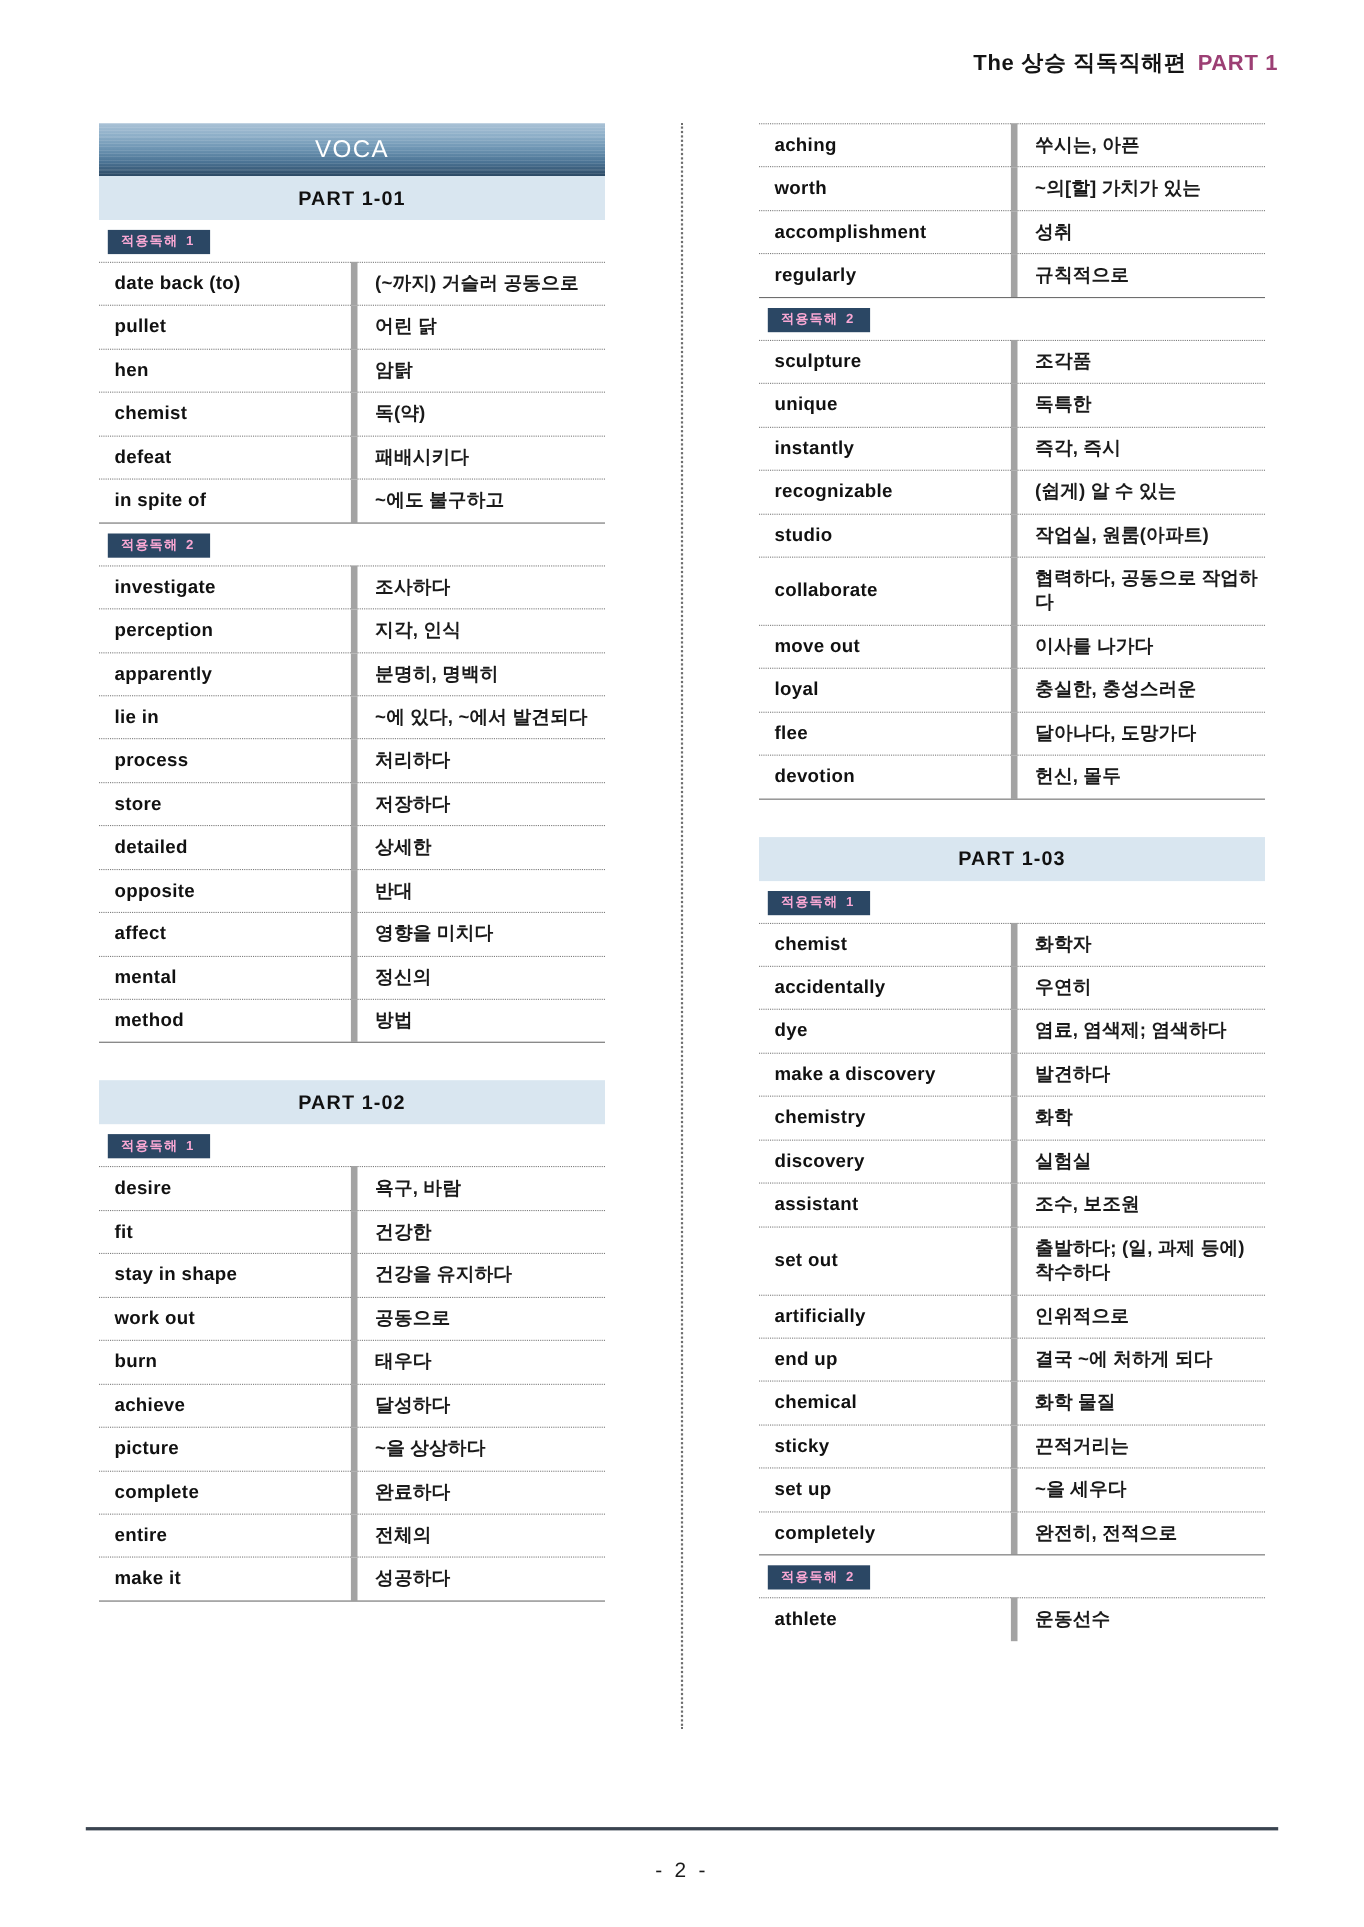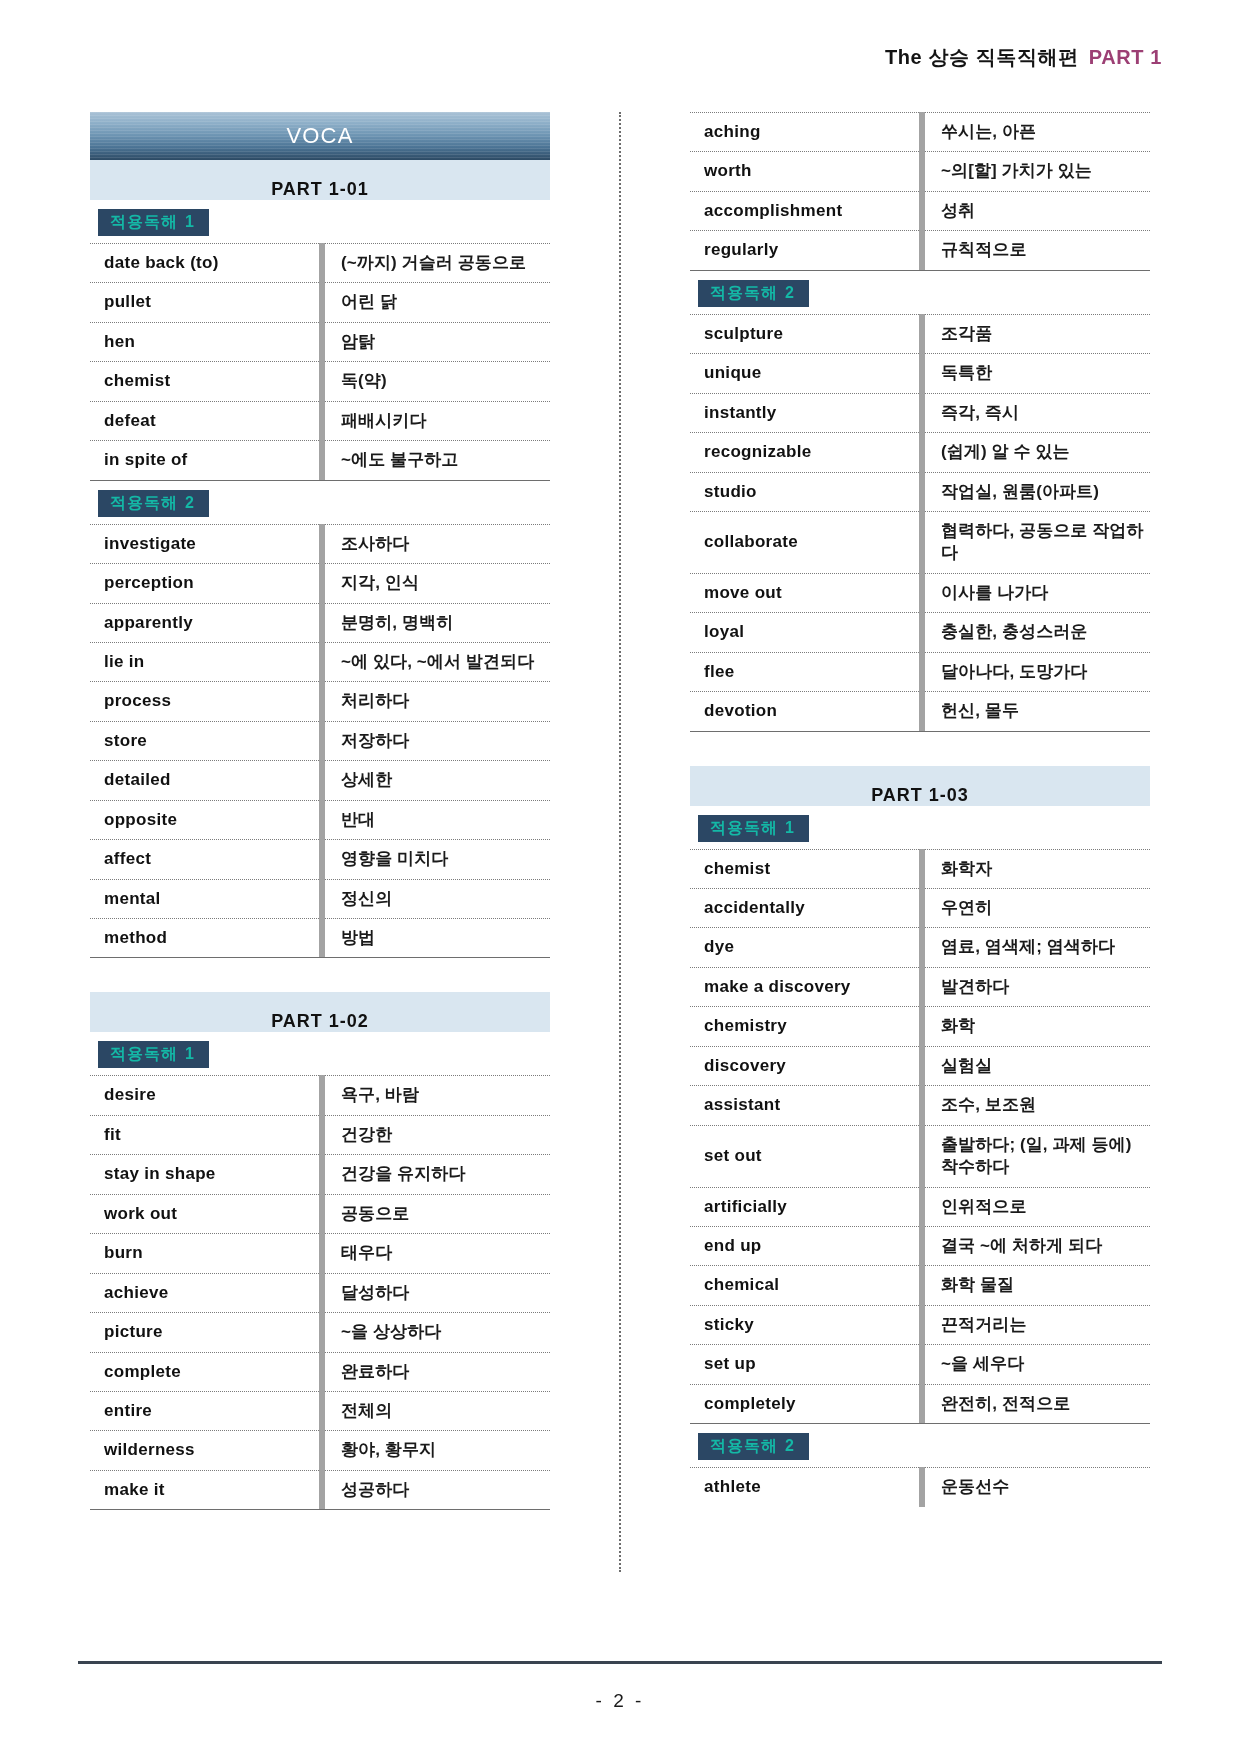--- a/index.html
+++ b/index.html
@@ -86,40 +86,40 @@
     font-size: 22px;
     font-weight: 500;
     letter-spacing: 1.2px;
   }
 
   
   .part-band {
     height: 40px;
     background: #d9e6f0;
     display: flex;
-    align-items: flex-end;
+    align-items: center;
     justify-content: center;
   }
   .part-band span {
     font-size: 18px;
     font-weight: bold;
     color: #111111;
     letter-spacing: 1px;
   }
   .part-band.standalone { margin-top: 34px; }
 
   
   .badge-row {
     padding: 9px 0 7px 8px;
   }
   .badge {
     display: inline-block;
     background: #2b4764;
-    color: #14b8a6;
-    font-size: 16px;
+    color: #f9a8d4;
+    font-size: 12px;
     font-weight: bold;
     padding: 3px 14px 4px 12px;
     letter-spacing: 1px;
     line-height: 1.25;
   }
   .badge .num { margin-left: 7px; }
 
   
   table.vocab {
     width: 100%;
@@ -334,24 +334,20 @@
         </tr>
         <tr class="v-row">
           <td class="en">complete</td>
           <td class="ko">완료하다</td>
         </tr>
         <tr class="v-row">
           <td class="en">entire</td>
           <td class="ko">전체의</td>
         </tr>
         <tr class="v-row">
-          <td class="en">wilderness</td>
-          <td class="ko">황야, 황무지</td>
-        </tr>
-        <tr class="v-row">
           <td class="en">make it</td>
           <td class="ko">성공하다</td>
         </tr>
       </tbody>
     </table>
     <div class="section-end"></div>
   </div>
 
   <div class="col-gap">
     <div class="col-divider"></div>

